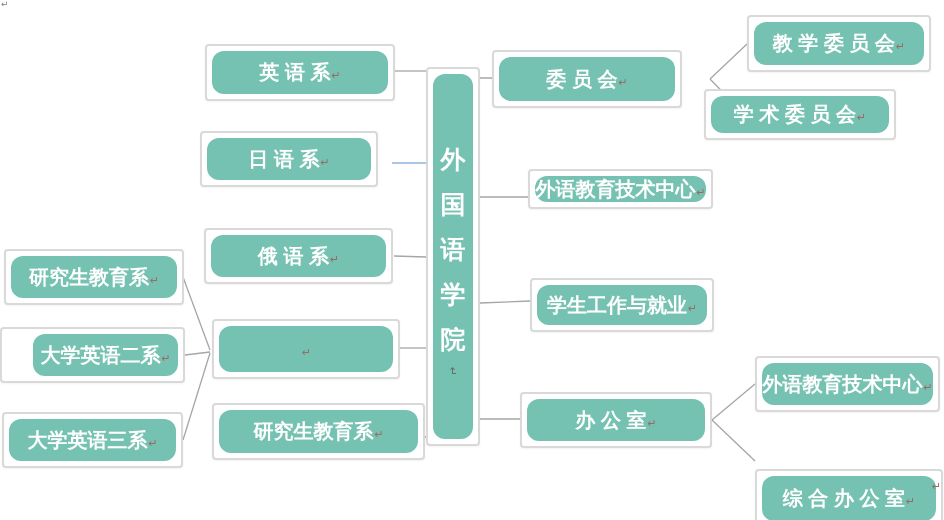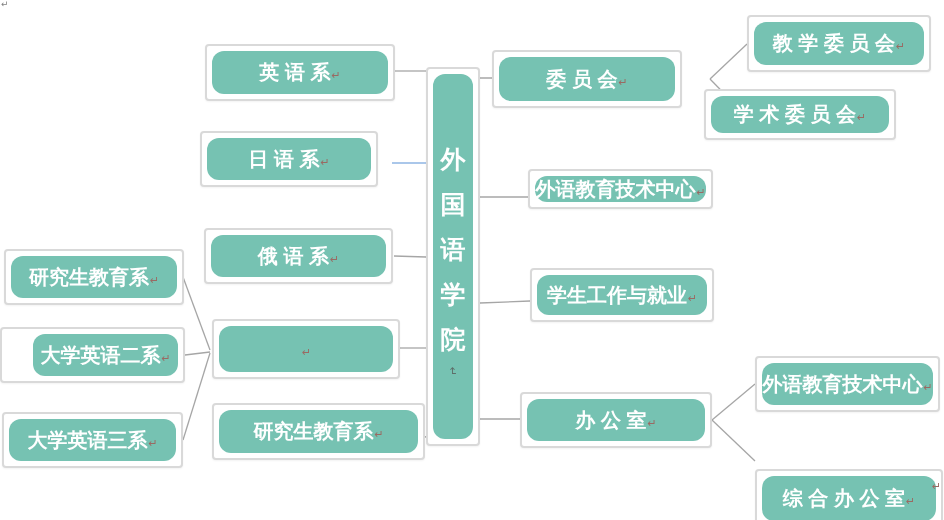--- a/index.html
+++ b/index.html
@@ -128,21 +128,21 @@
         <span>委 员 会</span>
         <span class="pmark">↵</span>
       </div>
   </div>
   <div class="node" style="left:528px;top:169px;width:185px;height:40px;">
     <div class="fill">
         <span>外语教育技术中心</span>
         <span class="pmark">↵</span>
       </div>
   </div>
-  <div class="node" style="left:530px;top:268px;width:184px;height:54px;">
+  <div class="node" style="left:530px;top:278px;width:184px;height:54px;">
     <div class="fill">
         <span>学生工作与就业</span>
         <span class="pmark">↵</span>
       </div>
   </div>
   <div class="node" style="left:520px;top:392px;width:192px;height:56px;">
     <div class="fill">
         <span>办 公 室</span>
         <span class="pmark">↵</span>
       </div>

